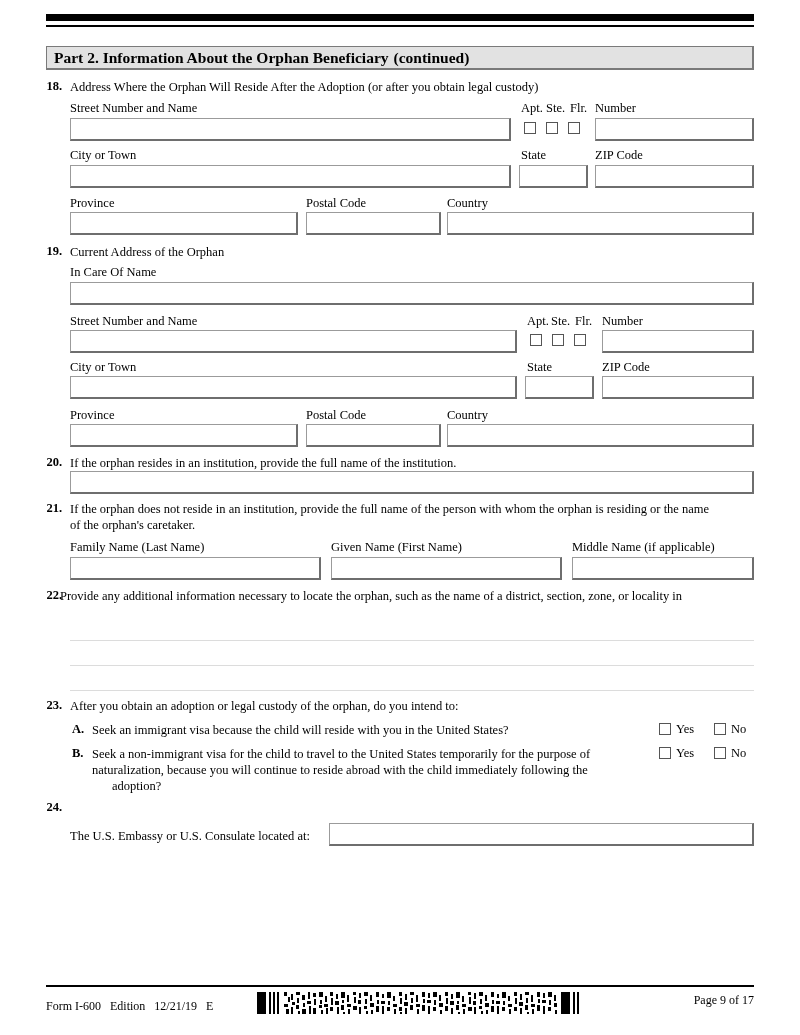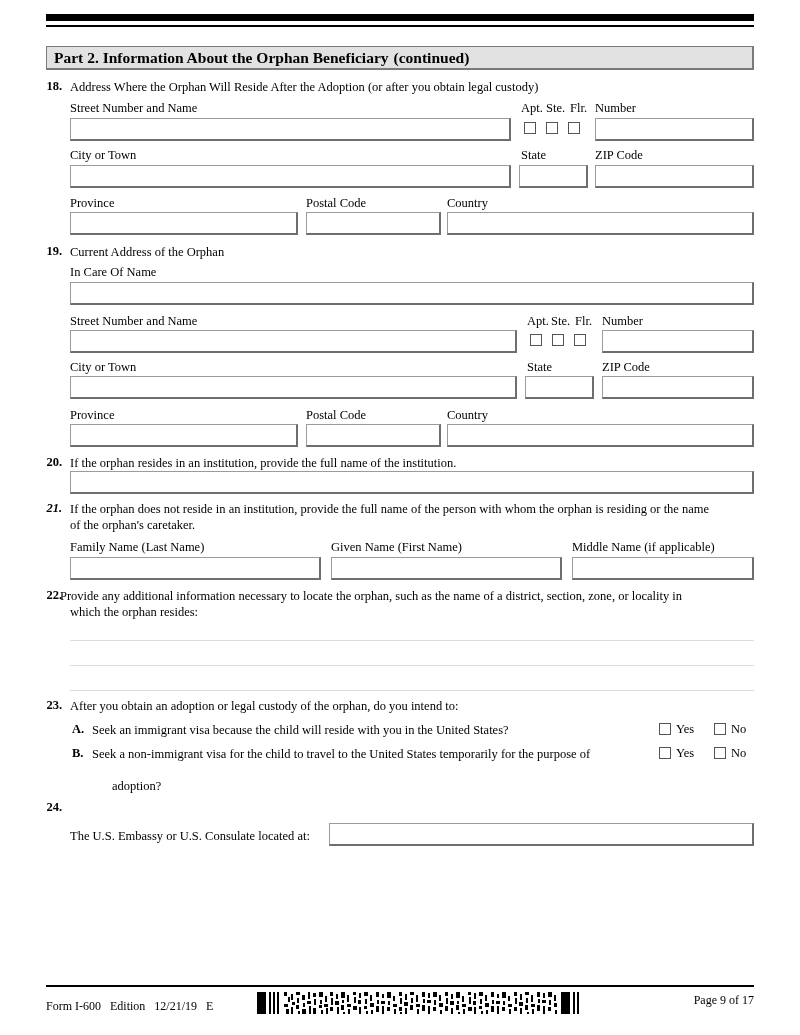--- a/index.html
+++ b/index.html
@@ -223,53 +223,53 @@
   <div class="sublabel" style="left:306px; top:408px;">Postal Code</div>
   <div class="fbox" style="left:306px; top:424px; width:135px; height:23px;"></div>
 
   <div class="sublabel" style="left:447px; top:408px;">Country</div>
   <div class="fbox" style="left:447px; top:424px; width:307px; height:23px;"></div>
 
   <div class="qnum" style="left:42px; top:455px; width:20px;">20.</div>
   <div class="qtext" style="left:70px; top:455px; width:690px;">If the orphan resides in an institution, provide the full name of the institution.</div>
   <div class="fbox" style="left:70px; top:471px; width:684px; height:23px;"></div>
 
-  <div class="qnum" style="left:42px; top:501px; width:20px;font-style:italic;">21.</div>
+  <div class="qnum" style="left:42px; top:501px; width:20px;">21.</div>
   <div class="qtext" style="left:70px; top:501px; width:690px;">If the orphan does not reside in an institution, provide the full name of the person with whom the orphan is residing or the name</div>
   <div class="qtext" style="left:70px; top:517px; width:690px;">of the orphan's caretaker.</div>
 
   <div class="sublabel" style="left:70px; top:540px;">Family Name (Last Name)</div>
   <div class="fbox" style="left:70px; top:557px; width:251px; height:23px;"></div>
 
   <div class="sublabel" style="left:331px; top:540px;">Given Name (First Name)</div>
   <div class="fbox" style="left:331px; top:557px; width:231px; height:23px;"></div>
 
   <div class="sublabel" style="left:572px; top:540px;">Middle Name (if applicable)</div>
   <div class="fbox" style="left:572px; top:557px; width:182px; height:23px;"></div>
 
   <div class="qnum" style="left:42px; top:588px; width:20px;">22.</div>
   <div class="qtext" style="left:60px; top:588px; width:690px;">Provide any additional information necessary to locate the orphan, such as the name of a district, section, zone, or locality in</div>
-  <div class="qtext" style="left:70px; top:604px; width:690px;">which the orphan resides:</div>
 
   <div class="wline" style="left:70px; top:640px; width:684px;"></div>
   <div class="wline" style="left:70px; top:665px; width:684px;"></div>
   <div class="wline" style="left:70px; top:690px; width:684px;"></div>
 
   <div class="qnum" style="left:42px; top:698px; width:20px;">23.</div>
   <div class="qtext" style="left:70px; top:698px; width:690px;">After you obtain an adoption or legal custody of the orphan, do you intend to:</div>
 
   <div class="subalpha" style="left:72px; top:722px;">A.</div>
   <div class="qtext" style="left:92px; top:722px; width:560px;">Seek an immigrant visa because the child will reside with you in the United States?</div>
   <div class="cbox" style="left:659px; top:723px;"></div>
   <div class="sublabel" style="left:676px; top:722px;">Yes</div>
   <div class="cbox" style="left:714px; top:723px;"></div>
   <div class="sublabel" style="left:731px; top:722px;">No</div>
 
   <div class="subalpha" style="left:72px; top:746px;">B.</div>
   <div class="qtext" style="left:92px; top:746px; width:560px;">Seek a non-immigrant visa for the child to travel to the United States temporarily for the purpose of</div>
+  <div class="qtext" style="left:92px; top:762px; width:560px;">naturalization, because you will continue to reside abroad with the child immediately following the</div>
   <div class="qtext" style="left:92px; top:778px; width:560px;margin-left:20px;">adoption?</div>
   <div class="cbox" style="left:659px; top:747px;"></div>
   <div class="sublabel" style="left:676px; top:746px;">Yes</div>
   <div class="cbox" style="left:714px; top:747px;"></div>
   <div class="sublabel" style="left:731px; top:746px;">No</div>
 
   <div class="qnum" style="left:42px; top:800px; width:20px;">24.</div>
 
   <div class="sublabel" style="left:70px; top:829px;">The U.S. Embassy or U.S. Consulate located at:</div>
   <div class="fbox" style="left:329px; top:823px; width:425px; height:23px;"></div>

